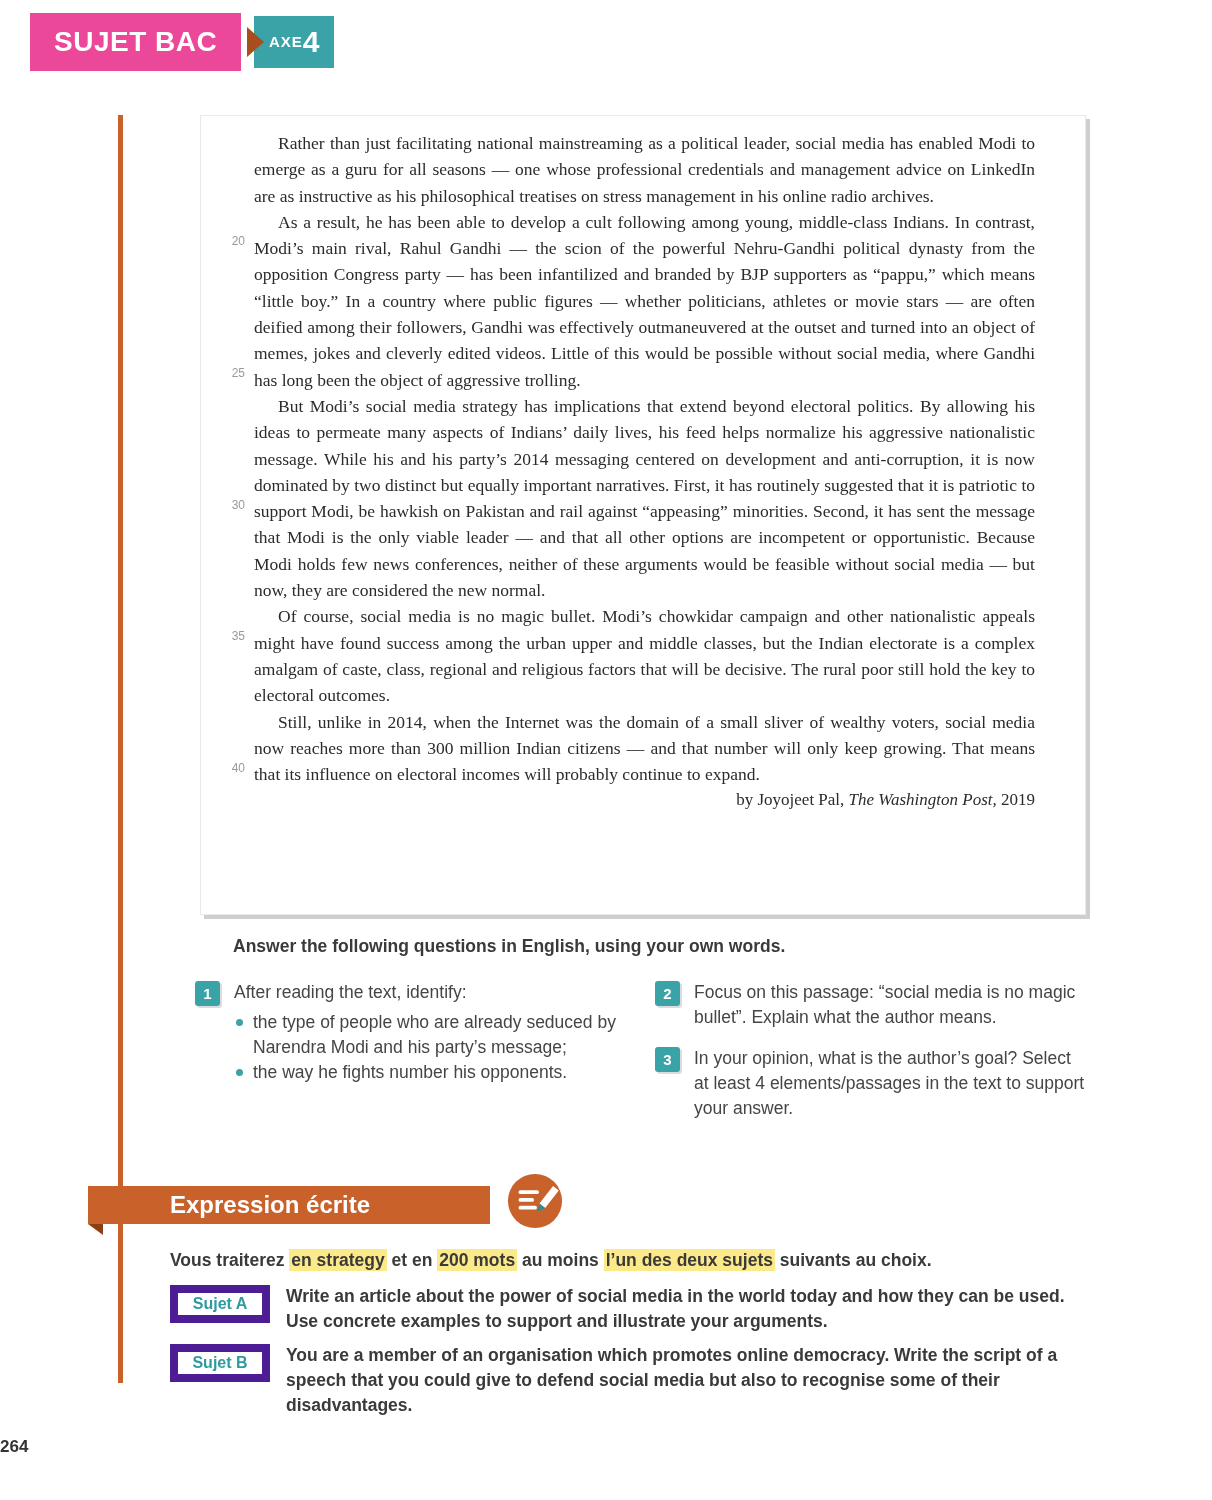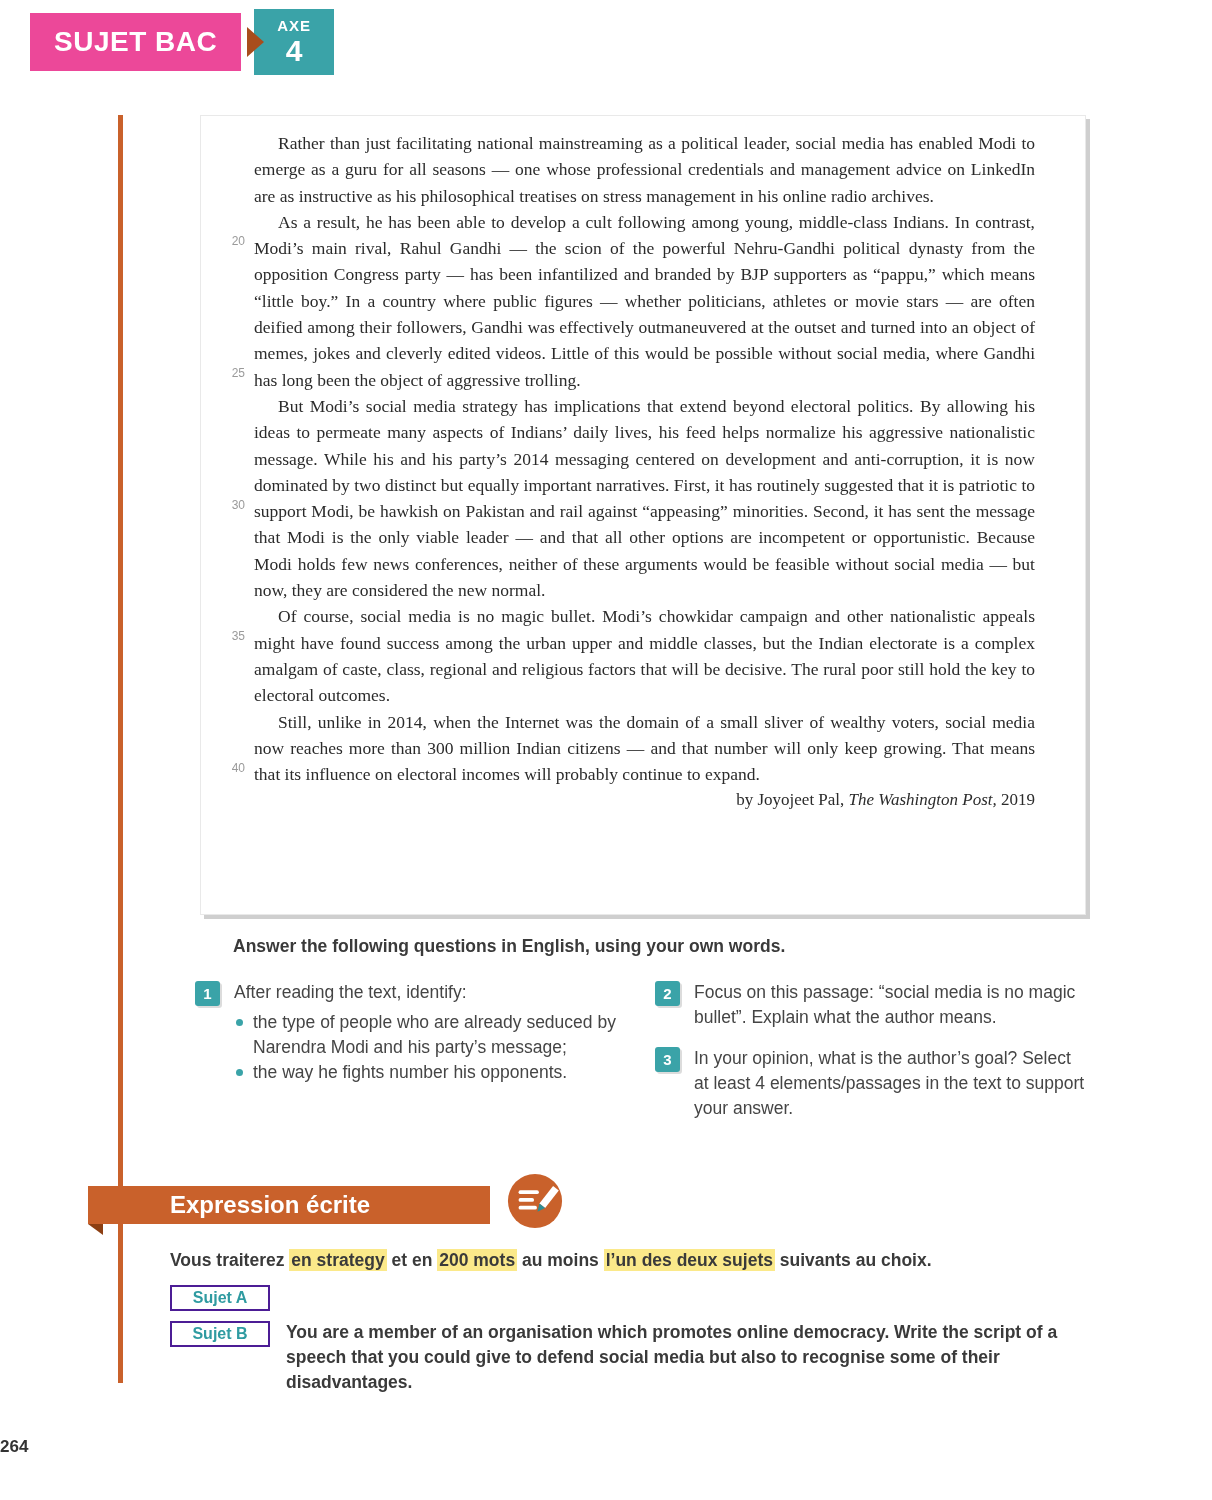--- a/index.html
+++ b/index.html
@@ -19,22 +19,22 @@
   .header-banner {
     background:#ec4899; color:#fff; font-weight:bold; font-size:28px; letter-spacing:0.5px;
     height:58px; padding:0 24px; display:flex; align-items:center; z-index:3; position:relative;
   }
   .chevron {
     width:0; height:0; margin-left:6px;
     border-left:17px solid #a84d1c; border-top:15px solid transparent; border-bottom:15px solid transparent;
     position:relative; z-index:3;
   }
   .axe-box {
-    background:#3aa3a8; color:#fff; width:80px; height:66px; margin-left:-10px;
-    display:flex; flex-direction:column; align-items:center; justify-content:center;
+    background:#3aa3a8; color:#fff; width:80px; height:52px; margin-left:-10px;
+    display:flex; align-items:center; justify-content:center;
     position:relative; z-index:1;
   }
   .axe-label { font-size:15px; font-weight:bold; line-height:1.1; letter-spacing:1px; }
   .axe-number { font-size:30px; font-weight:bold; line-height:1.05; }
 
   
   .article {
     position:absolute; left:200px; top:115px; width:886px; height:800px;
     background:#fff; border:1px solid #e9e9e9;
     box-shadow:4px 4px 0 #cfcfcf;
@@ -84,21 +84,21 @@
   }
   .writing-icon { position:absolute; left:506px; top:1172px; width:58px; height:58px; }
 
   .instruction { position:absolute; left:170px; top:1250px; font-weight:bold; font-size:17.5px; color:#3a3a3a; }
   .hl { background:#fbe98a; padding:1px 2px; }
 
   .sujets { position:absolute; left:170px; top:1284px; width:925px; }
   .sujet-row { display:flex; align-items:flex-start; margin-bottom:9px; }
   .sujet-label {
     flex:none; width:100px; margin-right:16px; margin-top:1px;
-    border:2px solid #4c1d95; color:#2f9ba1; font-weight:bold; font-size:16px;
+    border:8px solid #4c1d95; color:#2f9ba1; font-weight:bold; font-size:16px;
     text-align:center; padding:2px 4px; background:#fff;
   }
   .sujet-text { font-weight:bold; font-size:17.5px; line-height:25px; color:#3a3a3a; width:805px; }
 
   .page-number { position:absolute; left:0; top:1437px; width:1088px; text-align:left; font-weight:bold; font-size:17px; color:#333; }
 </style>
 </head>
 <body>
 
 <div class="page">
@@ -173,20 +173,21 @@
       <rect x="37.5" y="13" width="7.5" height="23" fill="#ffffff"></rect>
       <polygon points="37.5,36 45,36 41.2,44" fill="#2f8d93"></polygon>
     </g>
   </svg>
 
   <div class="instruction"><span>Vous traiterez </span><span class="hl">en strategy</span><span> et en </span><span class="hl">200 mots</span><span> au moins </span><span class="hl">l’un des deux sujets</span><span> suivants au choix.</span></div>
 
   <div class="sujets">
     <div class="sujet-row">
       <div class="sujet-label">Sujet A</div>
+      <div class="sujet-text">Write an article about the power of social media in the world today and how they can be used. Use concrete examples to support and illustrate your arguments.</div>
     </div>
     <div class="sujet-row">
       <div class="sujet-label">Sujet B</div>
       <div class="sujet-text">You are a member of an organisation which promotes online democracy. Write the script of a speech that you could give to defend social media but also to recognise some of their disadvantages.</div>
     </div>
   </div>
 
   <div class="page-number">264</div>
 
 </div>

